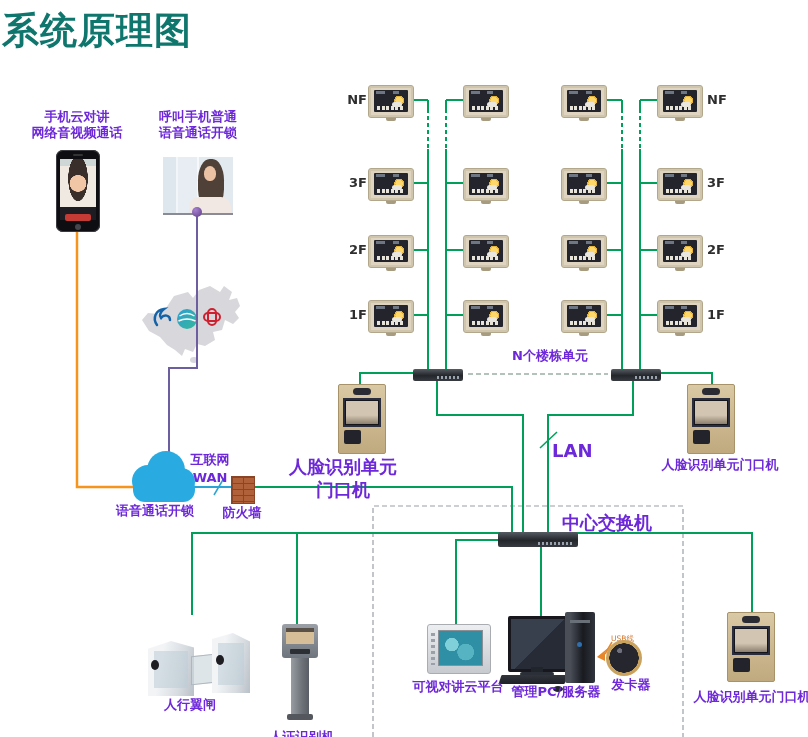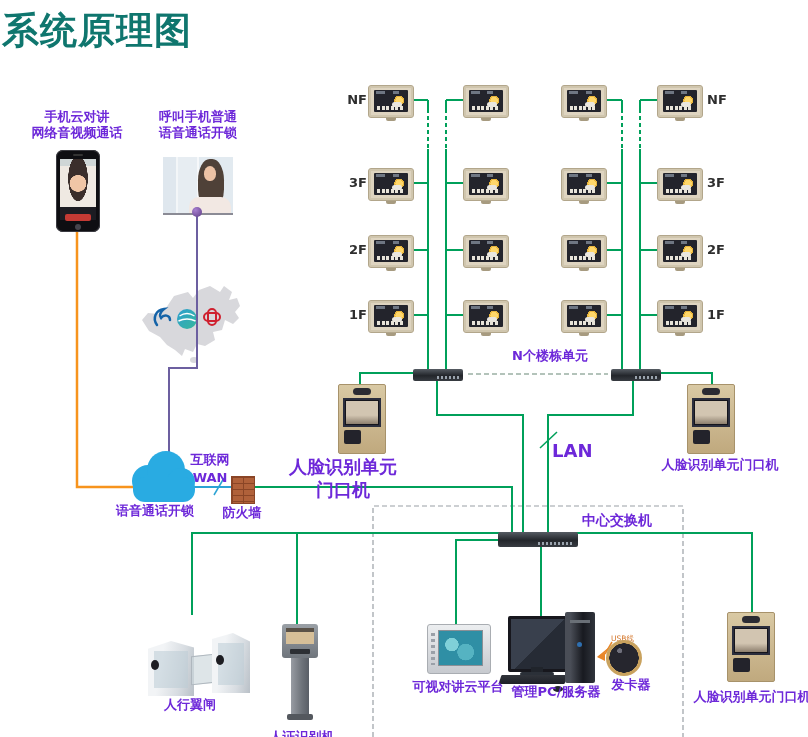--- a/index.html
+++ b/index.html
@@ -320,21 +320,21 @@
       <div class="pad"></div>
   </div>
   <div class="lbl small" style="left:284px;top:456px;width:118px;">人脸识别单元门口机</div>
   <div class="door" style="left:687px;top:384px;">
     <div class="cam"></div>
       <div class="scr"></div>
       <div class="pad"></div>
   </div>
   <div class="lbl" style="left:652px;top:457px;width:136px;">人脸识别单元门口机</div>
 
-  <div class="lbl" style="left:562px;top:512px;width:90px;text-align:right;font-size:14px;">中心交换机</div>
+  <div class="lbl" style="left:562px;top:512px;width:90px;text-align:left;font-size:18px;">中心交换机</div>
   <div class="switch" style="left:498px;top:532px;width:80px;height:15px;"></div>
 
   <div class="abs dev gate">
     <div class="gcab gcabL"></div>
     <div class="gwing"></div>
     <div class="gcab gcabR"></div>
     <div class="gdot" style="left:5px;top:36px;"></div>
     <div class="gdot" style="left:70px;top:31px;"></div>
   </div>
   <div class="lbl" style="left:150px;top:697px;width:80px;">人行翼闸</div>

